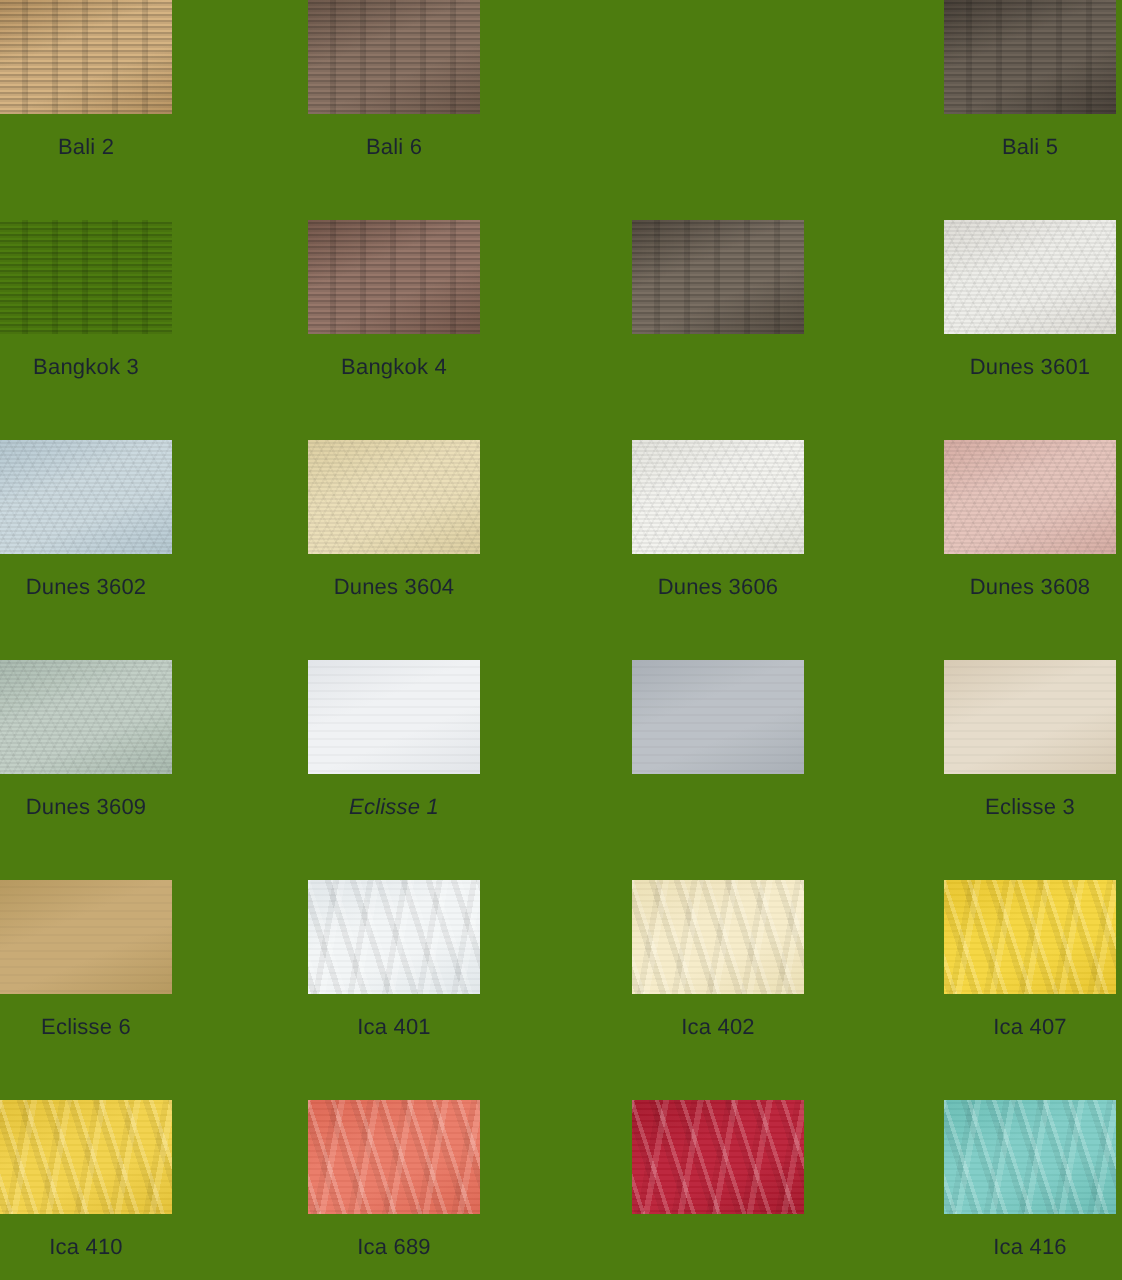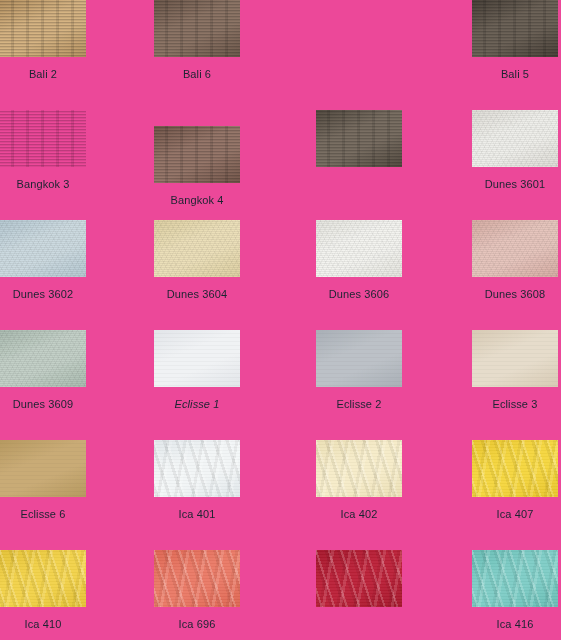--- a/index.html
+++ b/index.html
@@ -165,38 +165,38 @@
     font-size: 11px;
     line-height: 13px;
     color: #1b2431;
     letter-spacing: 0.1px;
     white-space: nowrap;
   }
 </style>
 </head>
 <body>
 
-<div id="swatch-gallery" style="background: #ec4899;">
+<div id="swatch-gallery" style="background: #4d7c0f;">
     <div class="swatch-cell" style="left: -27px; top: 0px;">
       <div class="swatch-image tex-weave" style="background-color: rgb(214, 180, 131); background-image: linear-gradient(157deg, rgb(184, 148, 99) 0%, rgb(214, 180, 131) 38%, rgb(214, 180, 131) 62%, rgb(184, 148, 99) 100%);"></div>
       <div class="swatch-label" style="color: rgb(27, 36, 49);">Bali 2</div>
     </div>
     <div class="swatch-cell" style="left: 127px; top: 0px;">
       <div class="swatch-image tex-weave" style="background-color: rgb(141, 117, 102); background-image: linear-gradient(157deg, rgb(110, 89, 76) 0%, rgb(141, 117, 102) 38%, rgb(141, 117, 102) 62%, rgb(110, 89, 76) 100%);"></div>
       <div class="swatch-label" style="color: rgb(27, 36, 49);">Bali 6</div>
     </div>
     <div class="swatch-cell" style="left: 445px; top: 0px;">
       <div class="swatch-image tex-weave" style="background-color: rgb(109, 99, 88); background-image: linear-gradient(157deg, rgb(74, 66, 58) 0%, rgb(109, 99, 88) 38%, rgb(109, 99, 88) 62%, rgb(74, 66, 58) 100%);"></div>
       <div class="swatch-label" style="color: rgb(27, 36, 49);">Bali 5</div>
     </div>
     <div class="swatch-cell" style="left: -27px; top: 110px;">
       <div class="swatch-image tex-weave"></div>
       <div class="swatch-label" style="color: rgb(27, 36, 49);">Bangkok 3</div>
     </div>
-    <div class="swatch-cell" style="left: 127px; top: 110px; margin-top: 16px;">
+    <div class="swatch-cell" style="left: 127px; top: 110px;">
       <div class="swatch-image tex-weave" style="background-color: rgb(151, 119, 106); background-image: linear-gradient(157deg, rgb(117, 88, 76) 0%, rgb(151, 119, 106) 38%, rgb(151, 119, 106) 62%, rgb(117, 88, 76) 100%);"></div>
       <div class="swatch-label" style="color: rgb(27, 36, 49);">Bangkok 4</div>
     </div>
     <div class="swatch-cell" style="left: 289px; top: 110px;">
       <div class="swatch-image tex-weave" style="background-color: rgb(122, 111, 99); background-image: linear-gradient(157deg, rgb(85, 76, 66) 0%, rgb(122, 111, 99) 38%, rgb(122, 111, 99) 62%, rgb(85, 76, 66) 100%);"></div>
     </div>
     <div class="swatch-cell" style="left: 445px; top: 110px;">
       <div class="swatch-image tex-linen" style="background-color: rgb(238, 238, 234); background-image: linear-gradient(157deg, rgb(222, 220, 214) 0%, rgb(238, 238, 234) 38%, rgb(238, 238, 234) 62%, rgb(222, 220, 214) 100%);"></div>
       <div class="swatch-label" style="color: rgb(27, 36, 49);">Dunes 3601</div>
     </div>
@@ -219,21 +219,20 @@
     <div class="swatch-cell" style="left: -27px; top: 330px;">
       <div class="swatch-image tex-linen" style="background-color: rgb(195, 208, 199); background-image: linear-gradient(157deg, rgb(170, 187, 176) 0%, rgb(195, 208, 199) 38%, rgb(195, 208, 199) 62%, rgb(170, 187, 176) 100%);"></div>
       <div class="swatch-label" style="color: rgb(27, 36, 49);">Dunes 3609</div>
     </div>
     <div class="swatch-cell" style="left: 127px; top: 330px; font-style: italic;">
       <div class="swatch-image tex-plain" style="background-color: rgb(240, 242, 244); background-image: linear-gradient(157deg, rgb(226, 229, 233) 0%, rgb(240, 242, 244) 38%, rgb(240, 242, 244) 62%, rgb(226, 229, 233) 100%);"></div>
       <div class="swatch-label" style="color: rgb(27, 36, 49);">Eclisse 1</div>
     </div>
     <div class="swatch-cell" style="left: 289px; top: 330px;">
       <div class="swatch-image tex-plain" style="background-color: rgb(188, 193, 199); background-image: linear-gradient(157deg, rgb(169, 175, 182) 0%, rgb(188, 193, 199) 38%, rgb(188, 193, 199) 62%, rgb(169, 175, 182) 100%);"></div>
-      <div class="swatch-label" style="color: rgb(27, 36, 49);">Eclisse 2</div>
     </div>
     <div class="swatch-cell" style="left: 445px; top: 330px;">
       <div class="swatch-image tex-plain" style="background-color: rgb(230, 220, 203); background-image: linear-gradient(157deg, rgb(215, 202, 180) 0%, rgb(230, 220, 203) 38%, rgb(230, 220, 203) 62%, rgb(215, 202, 180) 100%);"></div>
       <div class="swatch-label" style="color: rgb(27, 36, 49);">Eclisse 3</div>
     </div>
     <div class="swatch-cell" style="left: -27px; top: 440px;">
       <div class="swatch-image tex-plain" style="background-color: rgb(201, 171, 118); background-image: linear-gradient(157deg, rgb(182, 153, 96) 0%, rgb(201, 171, 118) 38%, rgb(201, 171, 118) 62%, rgb(182, 153, 96) 100%);"></div>
       <div class="swatch-label" style="color: rgb(27, 36, 49);">Eclisse 6</div>
     </div>
     <div class="swatch-cell" style="left: 127px; top: 440px;">
@@ -247,21 +246,21 @@
     <div class="swatch-cell" style="left: 445px; top: 440px;">
       <div class="swatch-image tex-moire" style="background-color: rgb(245, 214, 63); background-image: linear-gradient(157deg, rgb(232, 197, 44) 0%, rgb(245, 214, 63) 38%, rgb(245, 214, 63) 62%, rgb(232, 197, 44) 100%);"></div>
       <div class="swatch-label" style="color: rgb(27, 36, 49);">Ica 407</div>
     </div>
     <div class="swatch-cell" style="left: -27px; top: 550px;">
       <div class="swatch-image tex-moire" style="background-color: rgb(242, 210, 74); background-image: linear-gradient(157deg, rgb(228, 193, 53) 0%, rgb(242, 210, 74) 38%, rgb(242, 210, 74) 62%, rgb(228, 193, 53) 100%);"></div>
       <div class="swatch-label" style="color: rgb(27, 36, 49);">Ica 410</div>
     </div>
     <div class="swatch-cell" style="left: 127px; top: 550px;">
       <div class="swatch-image tex-moire" style="background-color: rgb(234, 122, 102); background-image: linear-gradient(157deg, rgb(220, 100, 81) 0%, rgb(234, 122, 102) 38%, rgb(234, 122, 102) 62%, rgb(220, 100, 81) 100%);"></div>
-      <div class="swatch-label" style="color: rgb(27, 36, 49);">Ica 696</div>
+      <div class="swatch-label" style="color: rgb(27, 36, 49);">Ica 689</div>
     </div>
     <div class="swatch-cell" style="left: 289px; top: 550px;">
       <div class="swatch-image tex-moire" style="background-color: rgb(187, 33, 56); background-image: linear-gradient(157deg, rgb(164, 22, 43) 0%, rgb(187, 33, 56) 38%, rgb(187, 33, 56) 62%, rgb(164, 22, 43) 100%);"></div>
       <div class="swatch-label" style="color: rgb(27, 36, 49); margin-top: 32px;">Ica 414</div>
     </div>
     <div class="swatch-cell" style="left: 445px; top: 550px;">
       <div class="swatch-image tex-moire" style="background-color: rgb(127, 205, 198); background-image: linear-gradient(157deg, rgb(104, 188, 180) 0%, rgb(127, 205, 198) 38%, rgb(127, 205, 198) 62%, rgb(104, 188, 180) 100%);"></div>
       <div class="swatch-label" style="color: rgb(27, 36, 49);">Ica 416</div>
     </div>
   </div>

